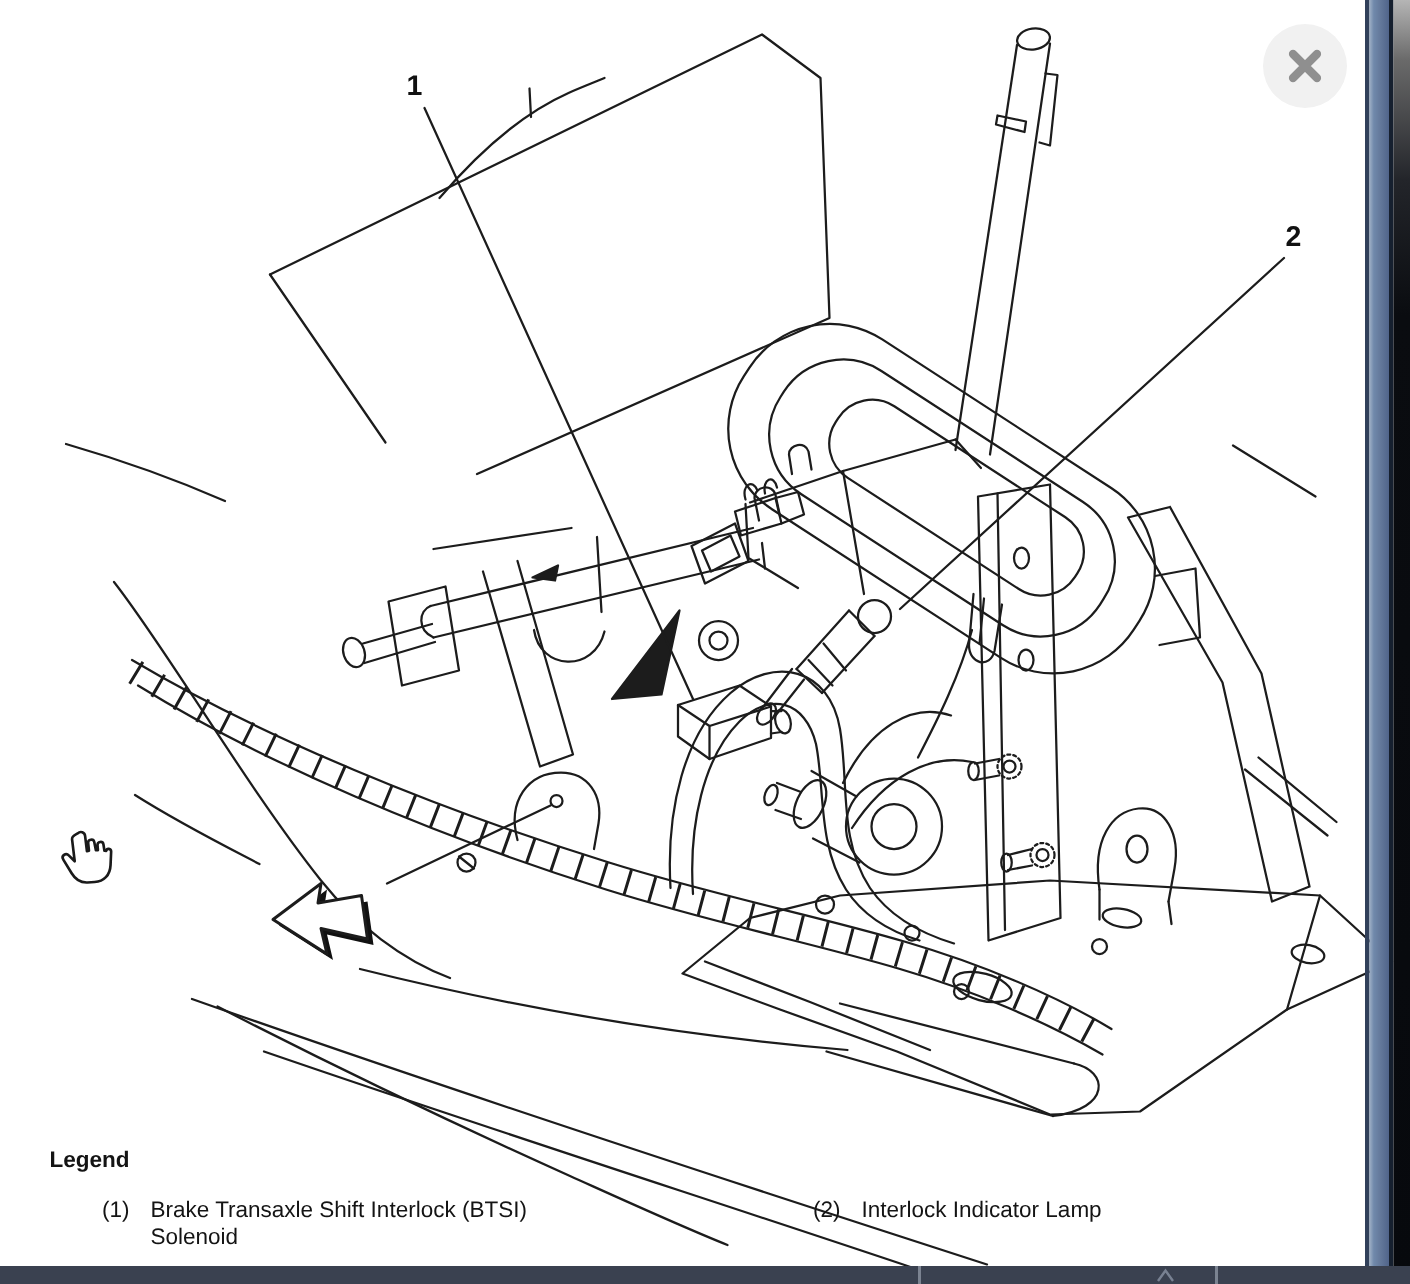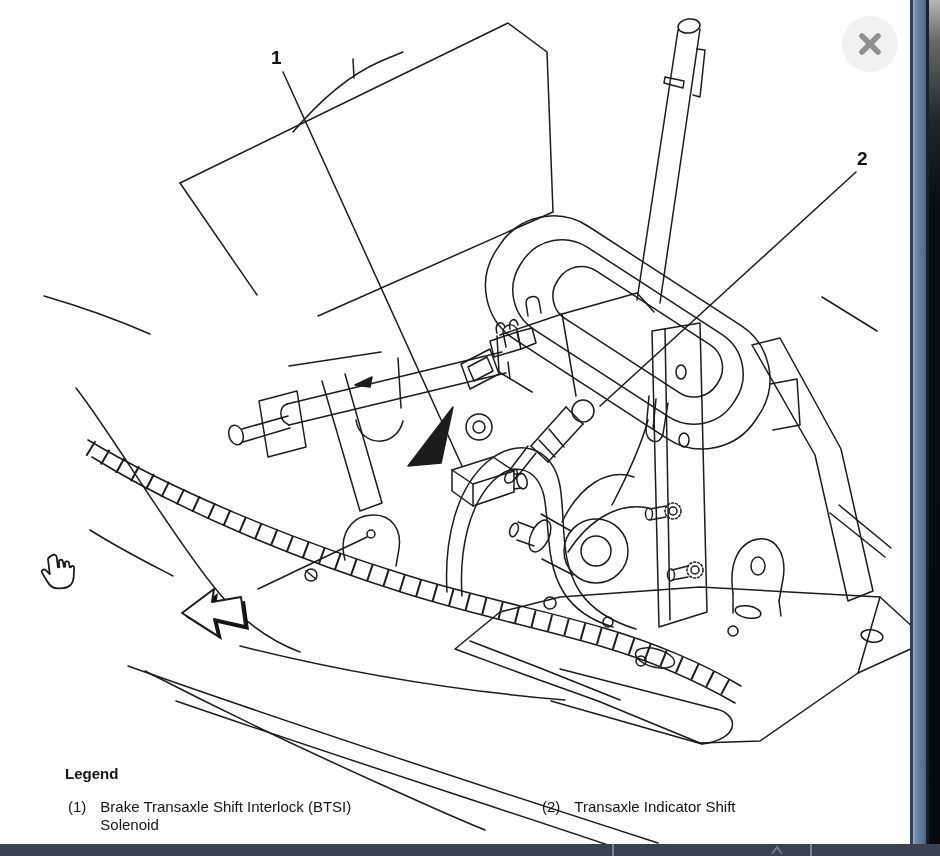--- a/index.html
+++ b/index.html
@@ -15,21 +15,21 @@
   
   .callout{
     position:absolute;font-weight:bold;font-size:19px;color:#111;
     font-family:"Liberation Sans", sans-serif;line-height:1;
   }
   .callout-1{left:271px;top:48px;}
   .callout-2{left:857px;top:149px;}
 
   
   .legend{position:absolute;left:0;top:762px;width:911px;color:#141414;}
-  .legend-title{position:absolute;left:33px;top:3px;font-size:15px;font-weight:bold;margin-left:32px;}
+  .legend-title{position:absolute;left:33px;top:3px;font-size:15px;font-weight:bold;}
   .legend-item{position:absolute;display:flex;gap:14px;font-size:15px;line-height:18px;}
   .legend-item.i1{left:68px;top:36px;}
   .legend-item.i2{left:542px;top:36px;}
   .legend-num{white-space:nowrap;}
   .legend-label{max-width:300px;}
 
   
   .close-btn{
     position:absolute;left:842px;top:16px;width:56px;height:56px;border-radius:50%;
     background:#f1f1f1;display:flex;align-items:center;justify-content:center;cursor:pointer;
@@ -234,21 +234,21 @@
   <div class="callout callout-2">2</div>
 
   <div class="legend">
     <div class="legend-title">Legend</div>
     <div class="legend-item i1">
       <span class="legend-num">(1)</span>
       <span class="legend-label">Brake Transaxle Shift Interlock (BTSI) Solenoid</span>
     </div>
     <div class="legend-item i2">
       <span class="legend-num">(2)</span>
-      <span class="legend-label">Transaxle Indicator Shift</span>
+      <span class="legend-label">Interlock Indicator Lamp</span>
     </div>
   </div>
 
   <div class="close-btn">
     <svg width="30" height="30" viewBox="0 0 30 30">
       <path d="M7,7 L23,23 M23,7 L7,23" stroke="#8f8f8f" stroke-width="5.5" stroke-linecap="round" fill="none"></path>
     </svg>
   </div>
 
   <div class="cursor">

